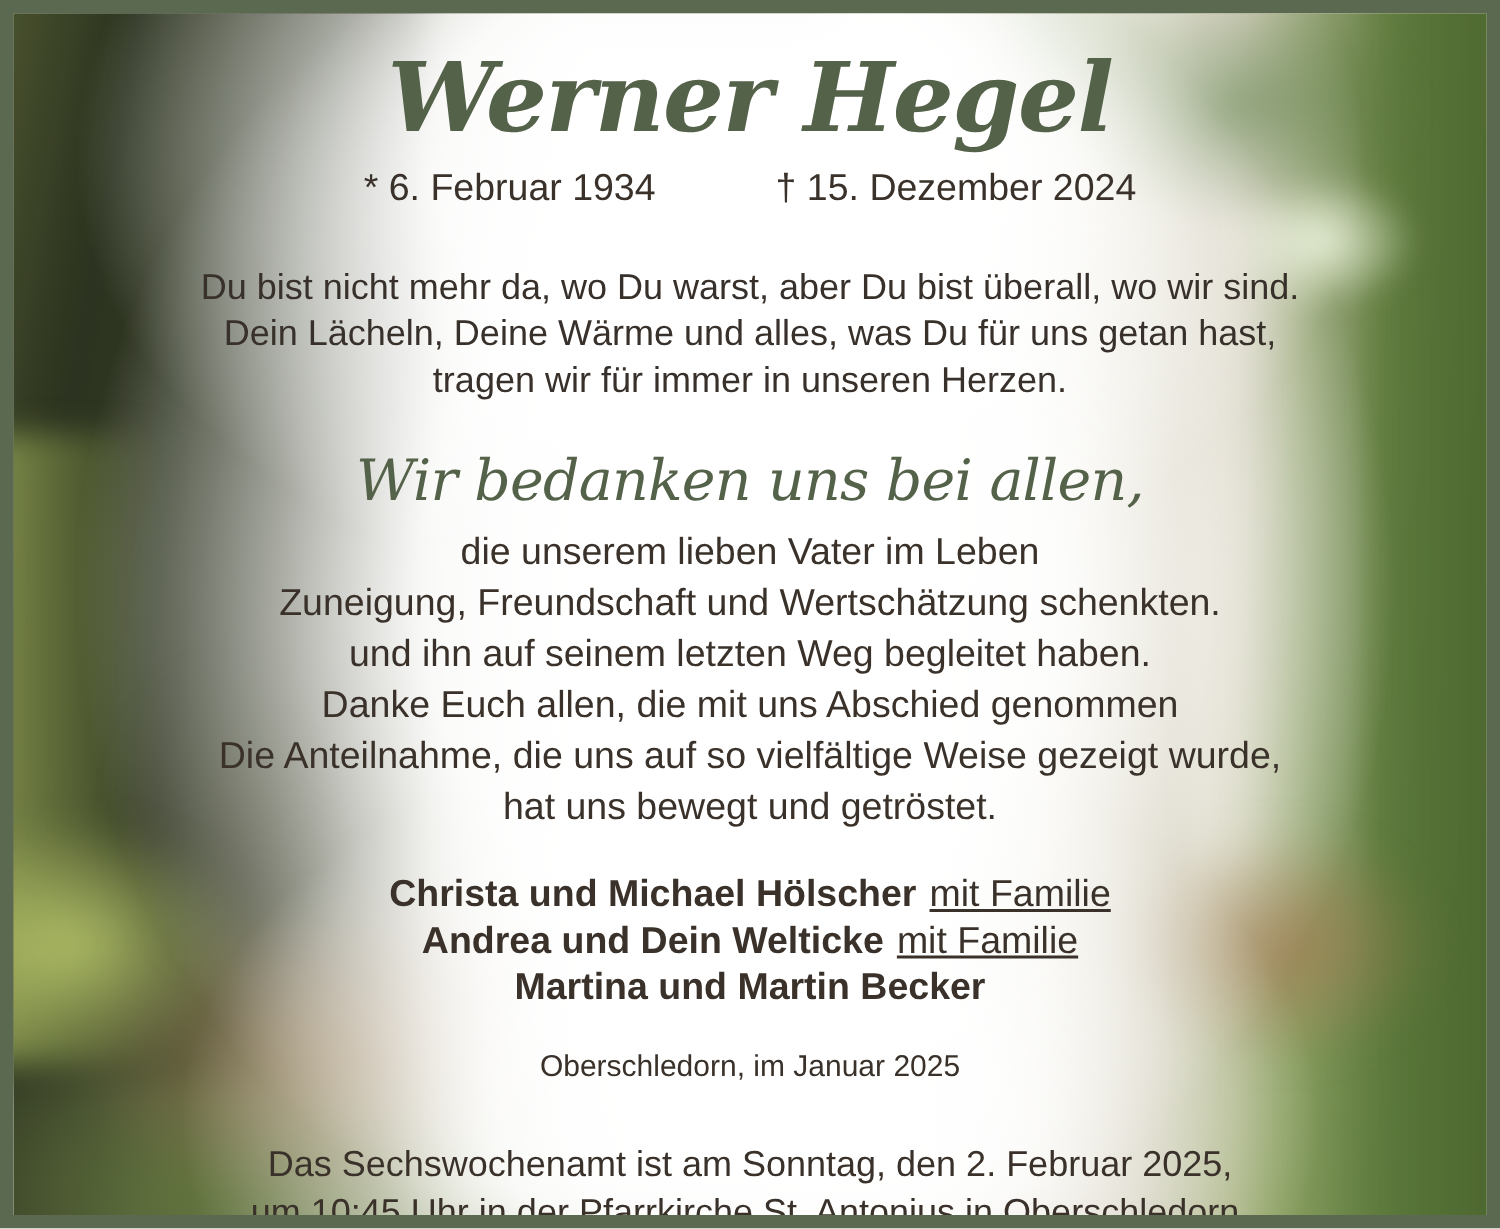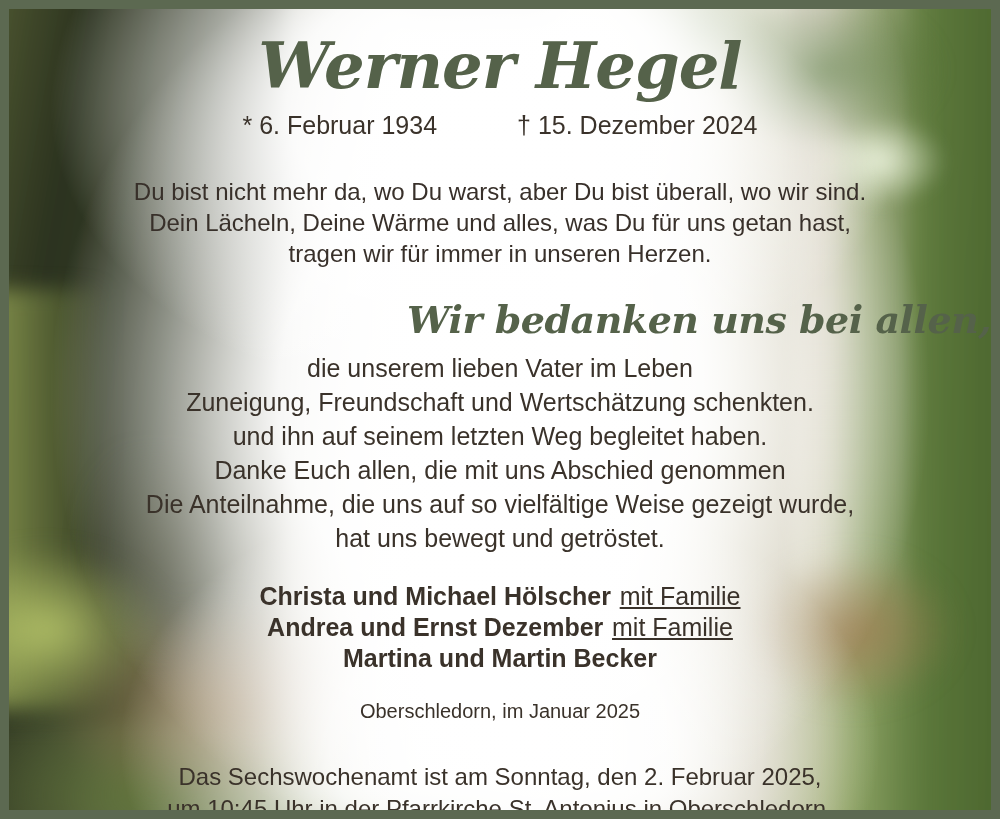--- a/index.html
+++ b/index.html
@@ -123,26 +123,25 @@
   .epitaph {
     margin-top: 36px;
     font-size: 24px;
     line-height: 31px;
     color: #38302a;
   }
   .thanks-heading {
     margin-top: 26px;
     font-family: "DejaVu Serif", serif;
     font-style: italic;
-    font-weight: 700;
+    font-weight: 400;
     font-size: 38px;
     line-height: 50px;
     letter-spacing: -0.5px;
     color: #55624a;
-    text-align: right;
   }
   .thanks-body {
     margin-top: 6px;
     font-size: 25px;
     line-height: 34px;
   }
   .family-block {
     margin-top: 26px;
     font-size: 25px;
     line-height: 31px;
@@ -204,21 +203,21 @@
       <div>Danke Euch allen, die mit uns Abschied genommen</div>
       <div>Die Anteilnahme, die uns auf so vielfältige Weise gezeigt wurde,</div>
       <div>hat uns bewegt und getröstet.</div>
     </div>
 
     <div class="family-block">
       <div>
         <span class="family-names">Christa und Michael Hölscher</span><span class="family-suffix">mit Familie</span>
       </div>
       <div>
-        <span class="family-names">Andrea und Ernst Dezember</span><span class="family-suffix">mit Familie</span>
+        <span class="family-names">Andrea und Dein Welticke</span><span class="family-suffix">mit Familie</span>
       </div>
       <div>
         <span class="family-names">Martina und Martin Becker</span><span class="family-suffix"></span>
       </div>
     </div>
 
     <div class="place-line">Oberschledorn, im Januar 2025</div>
 
     <div class="service-block">
       <div>Das Sechswochenamt ist am Sonntag, den 2. Februar 2025,</div>

